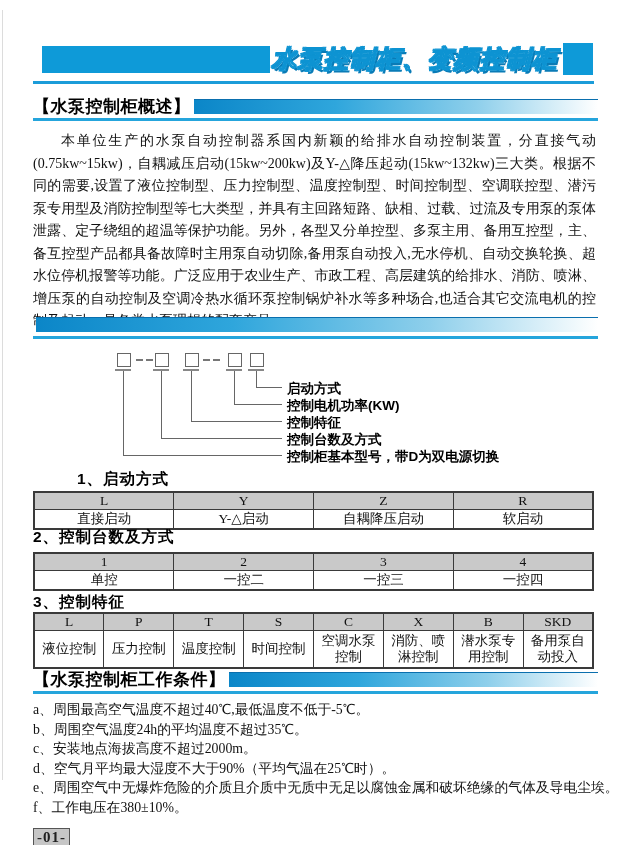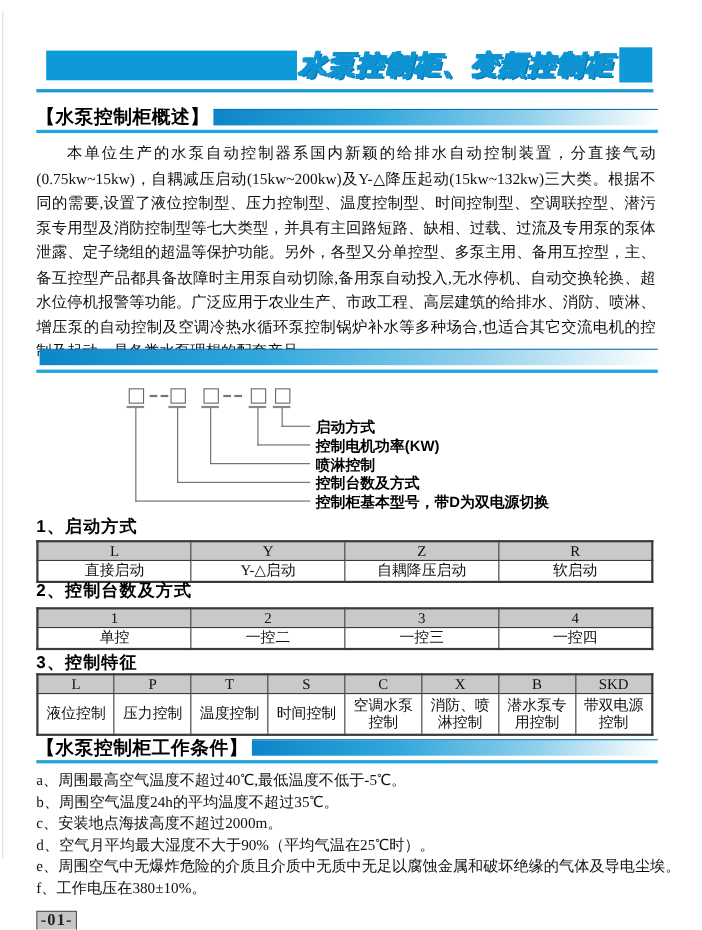--- a/index.html
+++ b/index.html
@@ -149,26 +149,26 @@
     <div class="dunder" style="left:248px;"></div>
 
     <div class="conn" style="left:256px; width:25px;  height:16px;"></div>
     <div class="conn" style="left:234px; width:47px;  height:33px;"></div>
     <div class="conn" style="left:191px; width:90px;  height:50px;"></div>
     <div class="conn" style="left:161px; width:120px; height:67px;"></div>
     <div class="conn" style="left:123px; width:158px; height:84px;"></div>
 
     <div class="dlabel" style="top:30px;">启动方式</div>
     <div class="dlabel" style="top:47px;">控制电机功率(KW)</div>
-    <div class="dlabel" style="top:64px;">喷淋控制</div>
+    <div class="dlabel" style="top:64px;">控制特征</div>
     <div class="dlabel" style="top:81px;">控制台数及方式</div>
     <div class="dlabel" style="top:98px;">控制柜基本型号，带D为双电源切换</div>
   </div>
 
-  <div class="abs sub-heading" style="top:469px;">1、启动方式</div>
+  <div class="abs sub-heading" style="top:469px;margin-left:44px;">1、启动方式</div>
   <table class="spec" style="top:491px;">
     <tbody>
         <tr>
       <th>L</th>
       <th>Y</th>
       <th>Z</th>
       <th>R</th>
     </tr>
     <tr>
       <td>直接启动</td>
@@ -211,21 +211,21 @@
       <th>SKD</th>
     </tr>
     <tr>
       <td>液位控制</td>
       <td>压力控制</td>
       <td>温度控制</td>
       <td>时间控制</td>
       <td>空调水泵控制</td>
       <td>消防、喷淋控制</td>
       <td>潜水泵专用控制</td>
-      <td>带双电源控制</td>
+      <td>备用泵自动投入</td>
     </tr>
   </tbody>
     </table>
 
   <div class="abs section-head" style="top:668px;">
     <span class="section-title">【水泵控制柜工作条件】</span>
     <span class="section-bar"></span>
   </div>
 
   <div class="abs cond-list">

